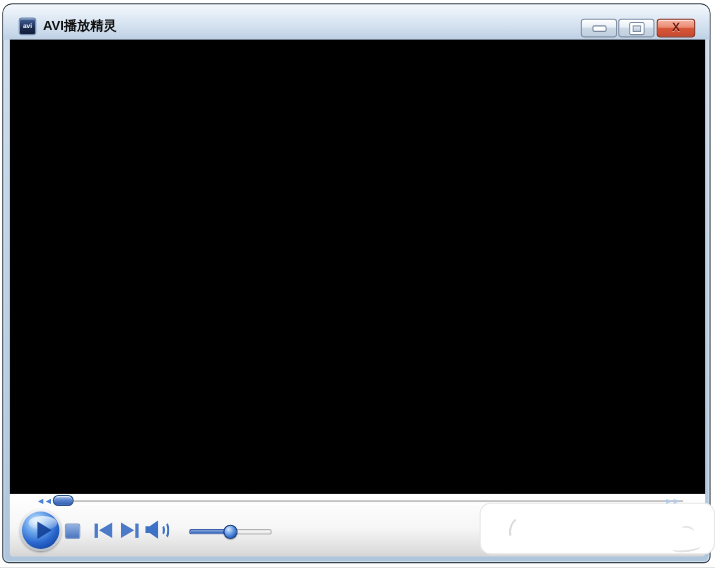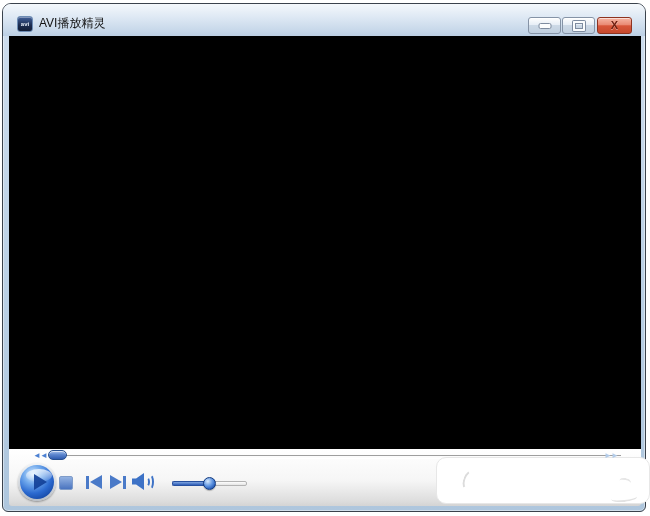--- a/index.html
+++ b/index.html
@@ -30,21 +30,21 @@
     position: absolute; left: 14px; top: 12px; width: 16px; height: 16px;
     border-radius: 3px; border: 1px solid #6d8cb4;
     background: linear-gradient(#41609a, #1b2b4e 60%, #121d36);
     color: #e8f0fa; font-size: 6px; font-weight: bold;
     display: flex; align-items: center; justify-content: center;
     text-transform: lowercase; letter-spacing: 0;
     box-shadow: inset 0 1px 0 rgba(255,255,255,.35);
   }
   .win-title {
     position: absolute; left: 36px; top: 11px;
-    font-size: 12px; font-weight: normal; color: #111;
+    font-size: 12px; font-weight: bold; color: #111;
   }
   .caption-btn {
     position: absolute; top: 13px; height: 17px; border-radius: 3px;
     border: 1px solid #8593a6; cursor: default;
     background: linear-gradient(#fefefe, #e7eef6 45%, #ccd9e6 50%, #c0cfdf);
     box-shadow: inset 0 1px 0 rgba(255,255,255,.9);
   }
   .btn-min  { left: 525px; width: 33px; }
   .btn-max  { left: 559px; width: 33px; }
   .btn-close {

